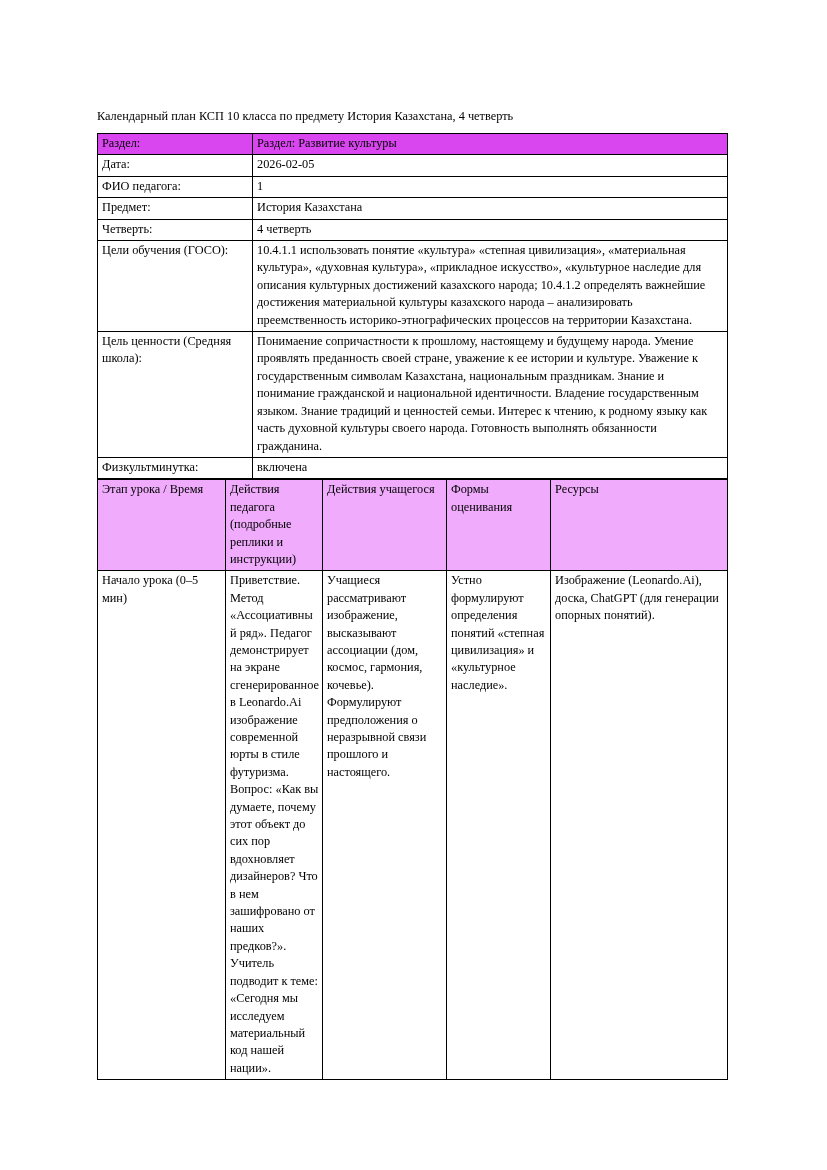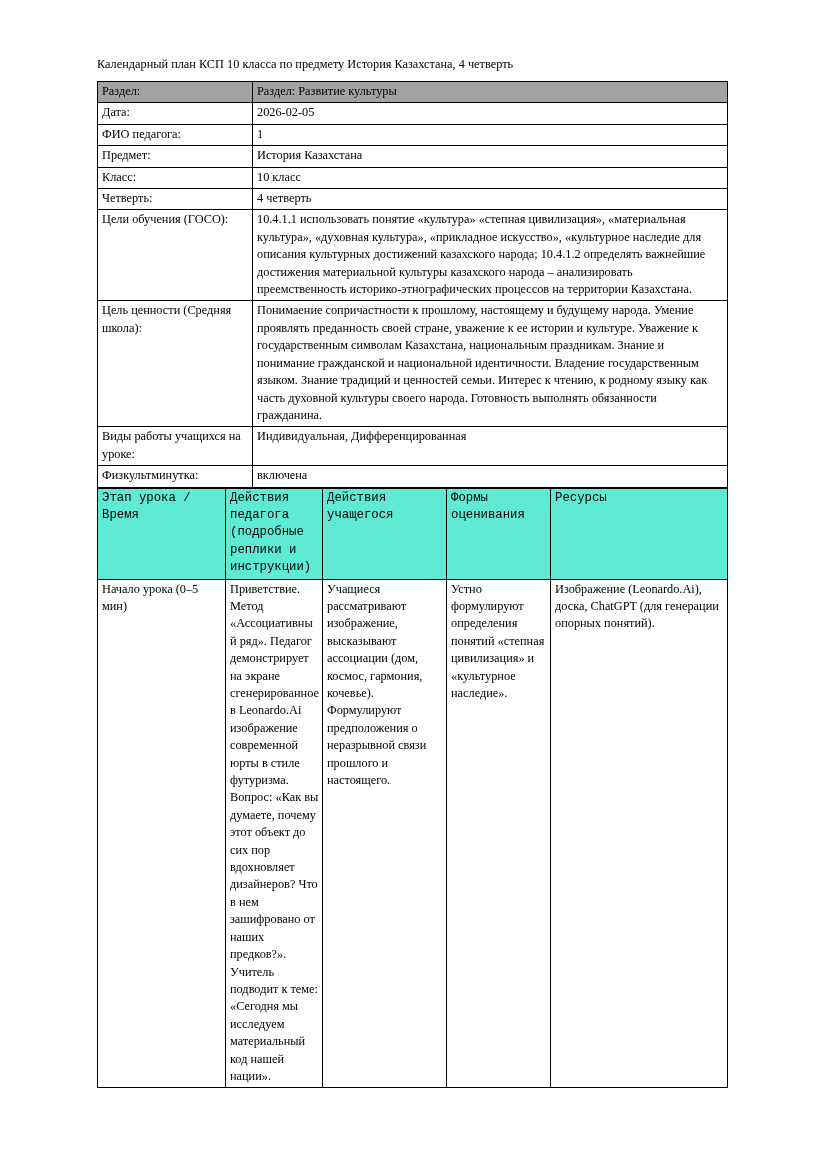--- a/index.html
+++ b/index.html
@@ -12,21 +12,21 @@
     height: 1170px;
     font-family: "Liberation Serif", "DejaVu Serif", serif;
     color: #000000;
     -webkit-font-smoothing: antialiased;
   }
   .page {
     position: relative;
     width: 827px;
     height: 1170px;
     box-sizing: border-box;
-    padding: 56px 95px 0 97px;
+    padding: 108px 95px 0 97px;
   }
   .doc-title {
     font-size: 12.3px;
     line-height: 16px;
     margin: 0 0 9px 0;
     white-space: nowrap;
   }
   table.doc-table {
     border-collapse: collapse;
     table-layout: fixed;
@@ -39,39 +39,38 @@
     padding: 1px 3px 2px 4px;
     font-size: 12.3px;
     line-height: 17.4px;
     word-wrap: break-word;
     overflow-wrap: break-word;
     hyphens: none;
   }
   
   #info-table col.c1 { width: 155px; }
   #info-table col.c2 { width: 475px; }
-  #info-table tr.shaded td { background: #a3a3a3; }
+  #info-table tr.shaded td { background: #d946ef; }
 
   
   .section-caption {
     font-size: 12.3px;
     line-height: 17px;
     margin: 2px 0 6px 0;
   }
 
   
   #flow-table col.f1 { width: 128px; }
   #flow-table col.f2 { width: 97px; }
   #flow-table col.f3 { width: 124px; }
   #flow-table col.f4 { width: 104px; }
   #flow-table col.f5 { width: 177px; }
   #flow-table thead td {
-    background: #5eead4;
+    background: #f0abfc;
     vertical-align: top;
-    font-family: Liberation Mono, monospace;
   }
   #flow-table td.tall-head {
     height: 68px;
   }
   #flow-table td.body-cell {
     vertical-align: top;
   }
 </style>
 </head>
 <body>
@@ -96,38 +95,30 @@
       </tr>
       <tr>
         <td>ФИО педагога:</td>
         <td>1</td>
       </tr>
       <tr>
         <td>Предмет:</td>
         <td>История Казахстана</td>
       </tr>
       <tr>
-        <td>Класс:</td>
-        <td>10 класс</td>
-      </tr>
-      <tr>
         <td>Четверть:</td>
         <td>4 четверть</td>
       </tr>
       <tr>
         <td>Цели обучения (ГОСО):</td>
         <td>10.4.1.1 использовать понятие «культура» «степная цивилизация», «материальная культура», «духовная культура», «прикладное искусство», «культурное наследие для описания культурных достижений казахского народа; 10.4.1.2 определять важнейшие достижения материальной культуры казахского народа – анализировать преемственность историко-этнографических процессов на территории Казахстана.</td>
       </tr>
       <tr>
         <td>Цель ценности (Средняя школа):</td>
         <td>Понимаение сопричастности к прошлому, настоящему и будущему народа. Умение проявлять преданность своей стране, уважение к ее истории и культуре. Уважение к государственным символам Казахстана, национальным праздникам. Знание и понимание гражданской и национальной идентичности. Владение государственным языком. Знание традиций и ценностей семьи. Интерес к чтению, к родному языку как часть духовной культуры своего народа. Готовность выполнять обязанности гражданина.</td>
-      </tr>
-      <tr>
-        <td>Виды работы учащихся на уроке:</td>
-        <td>Индивидуальная, Дифференцированная</td>
       </tr>
       <tr>
         <td>Физкультминутка:</td>
         <td>включена</td>
       </tr>
     </tbody>
   </table>
 
 
   <table class="doc-table" id="flow-table">

